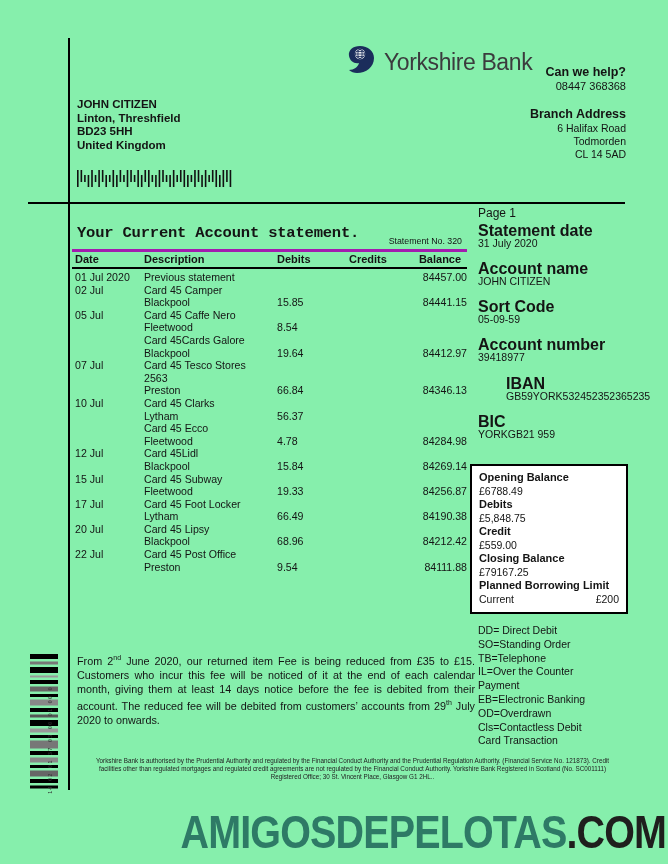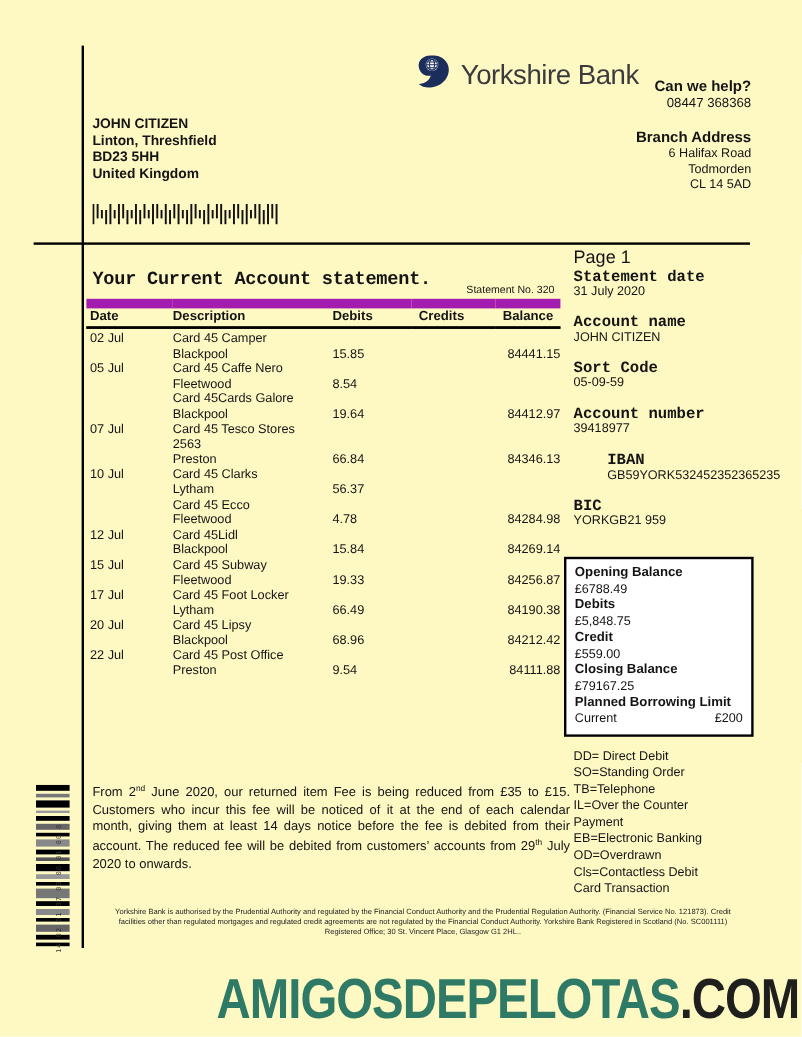--- a/index.html
+++ b/index.html
@@ -1,18 +1,18 @@
 <!DOCTYPE html>
 <html><head>
 <meta charset="utf-8">
 <style>
   * { margin:0; padding:0; box-sizing:border-box; }
   html,body { background:#ffffff; }
   body { font-family:"Liberation Sans", sans-serif; color:#141414; }
-  .page { position:relative; width:668px; height:864px; background:#fef9c3; overflow:hidden; }
+  .page { position:relative; width:668px; height:864px; background:#86efac; overflow:hidden; }
 
   
   .v-rule { position:absolute; left:68px; top:38px; width:2px; height:752px; background:#000; }
   .h-rule { position:absolute; left:28px; top:202px; width:597px; height:2px; background:#000; }
 
   
   .logo-wrap { position:absolute; left:347px; top:46px; display:flex; align-items:center; gap:7px; }
   .logo-text { font-size:23px; font-weight:500; color:#3b3b3d; letter-spacing:-0.4px; }
   .help-block { position:absolute; right:42px; top:65px; text-align:right; }
   .help-label { font-weight:bold; font-size:12.5px;text-align:right; }
@@ -20,45 +20,45 @@
   .branch-block { position:absolute; right:42px; top:107px; text-align:right; }
   .branch-label { font-weight:bold; font-size:12.5px; margin-bottom:1px; }
   .branch-line { font-size:10.5px; line-height:13px; }
 
   
   .recipient { position:absolute; left:77px; top:98px; }
   .recipient div { font-weight:bold; font-size:11.5px; line-height:13.5px; }
   .postal-barcode { position:absolute; left:77px; top:170px; }
 
   
-  .page-label { position:absolute; left:478px; top:206px; font-size:15px; }
+  .page-label { position:absolute; left:478px; top:206px; font-size:12px; }
   .sidebar-fields { position:absolute; left:478px; top:224px; width:150px; }
   .field { margin-bottom:12px; }
   .field:nth-child(5) { margin-top:13px;margin-left:28px; }
-  .flabel { font-weight:bold; font-size:13px; line-height:13px;font-family:Liberation Mono, monospace; }
+  .flabel { font-weight:bold; font-size:16px; line-height:13px; }
   .fvalue { font-size:10.5px; line-height:13px; }
 
   .summary-box { position:absolute; left:470px; top:464px; width:158px; border:2px solid #000; padding:5px 7px 6px 7px; background:#fff; }
   .sum-label { font-weight:bold; font-size:11px; line-height:13.5px; }
   .sum-value { font-size:10.5px; line-height:13.5px; }
   .borrow-row { display:flex; justify-content:space-between; font-size:10.5px; line-height:13.5px; }
 
   .legend { position:absolute; left:478px; top:624px; }
   .legend div { font-size:10.5px; line-height:13.8px; }
 
   
   .stmt-title { position:absolute; left:77px; top:224px; font-size:15.5px; font-weight:bold; letter-spacing:-0.2px;font-family:Liberation Mono, monospace; }
   .stmt-no { position:absolute; left:330px; top:236px; width:132px; text-align:right; font-size:8.8px; }
 
   table.txn { position:absolute; left:72px; top:249px; width:395px; border-collapse:collapse; table-layout:fixed; }
   table.txn col.c0 { width:72px; } table.txn col.c1 { width:126px; }
   table.txn col.c2 { width:73px; } table.txn col.c3 { width:70px; }
   table.txn col.c4 { width:54px; }
   table.txn th { font-size:11px; font-weight:bold; text-align:left; padding:1px 0 2px 0;
-                 border-top:8px solid #a21caf; border-bottom:2px solid #000; }
+                 border-top:3px solid #a21caf; border-bottom:2px solid #000; }
   table.txn th.h0 { padding-left:3px; }
   table.txn th.h2 { padding-left:7px; }
   table.txn th.h3 { padding-left:6px; }
   table.txn th.h4 { text-align:center; }
   table.txn td { font-size:10.6px; line-height:12.6px; padding:0; vertical-align:top; white-space:nowrap; }
   table.txn td.c0 { padding-left:3px; }
   table.txn td.c2 { padding-left:7px; }
   table.txn td.c3 { padding-left:6px; }
   table.txn td.c4 { text-align:right; }
   table.txn tbody tr:first-child td { padding-top:2px; }
@@ -183,20 +183,27 @@
       <tr>
         <th class="h0">Date</th>
         <th class="h1">Description</th>
         <th class="h2">Debits</th>
         <th class="h3">Credits</th>
         <th class="h4">Balance</th>
       </tr>
     </thead>
     <tbody>
         <tr>
+          <td class="c0">01 Jul 2020</td>
+          <td class="c1">Previous statement</td>
+          <td class="c2">&nbsp;</td>
+          <td class="c3">&nbsp;</td>
+          <td class="c4">84457.00</td>
+        </tr>
+        <tr>
           <td class="c0">02 Jul</td>
           <td class="c1">Card 45 Camper</td>
           <td class="c2">&nbsp;</td>
           <td class="c3">&nbsp;</td>
           <td class="c4">&nbsp;</td>
         </tr>
         <tr>
           <td class="c0">&nbsp;</td>
           <td class="c1">Blackpool</td>
           <td class="c2">15.85</td>

